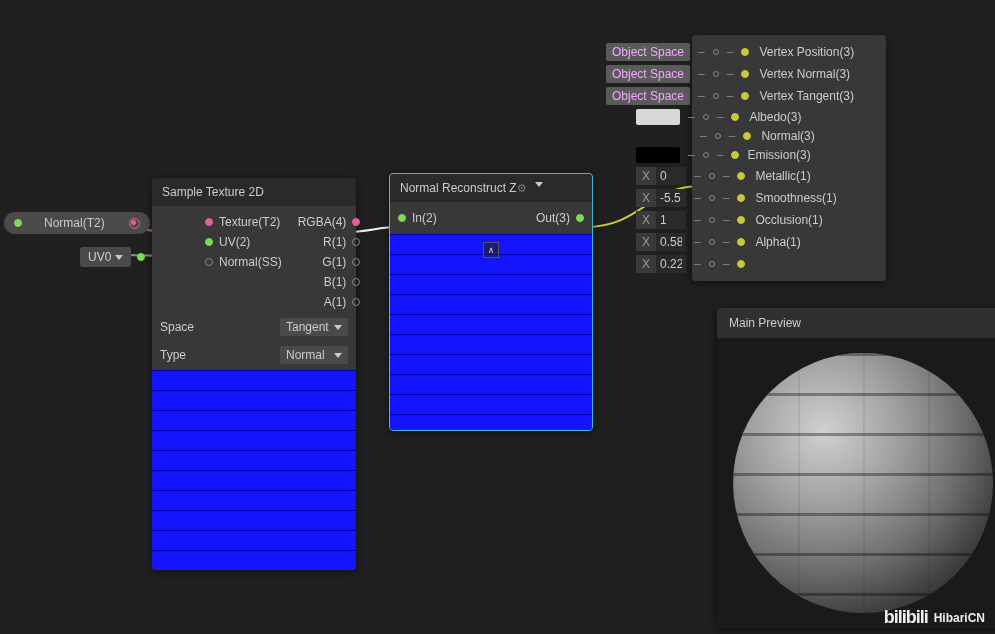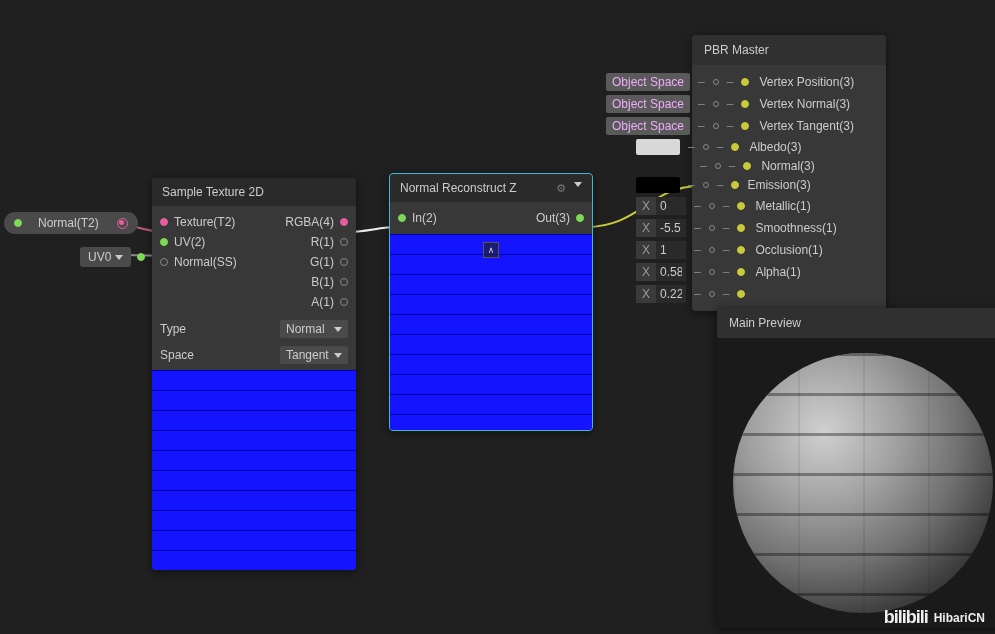--- a/index.html
+++ b/index.html
@@ -1,20 +1,20 @@
 <!DOCTYPE html>
 <html><head>
 <meta charset="utf-8">
 <style>
 * { margin:0; padding:0; box-sizing:border-box; font-family:Arial,sans-serif; font-size:12px; }
 body { background:#202020; width:995px; height:634px; position:relative; overflow:hidden; color:#ccc; }
 .node { position:absolute; background:#383838; border-radius:4px; box-shadow:0 2px 8px rgba(0,0,0,0.5); }
 .node.selected { border:1px solid #3eb8d4; }
 .node-header { background:#2a2a2a; padding:7px 10px; border-radius:4px 4px 0 0; color:#ccc; }
-.pill { position:absolute; background:#4a4a4a; border-radius:11px; padding:4px 10px; display:flex; align-items:center; gap:16px; }
+.pill { position:absolute; background:#4a4a4a; border-radius:11px; padding:4px 10px; display:flex; align-items:center; gap:22px; }
 .dropdown-pill { position:absolute; background:#4a4a4a; border-radius:3px; padding:3px 8px; display:flex; align-items:center; gap:4px; min-width:44px; }
 .port { width:8px; height:8px; border-radius:50%; border:1.5px solid #888; display:inline-block; flex-shrink:0; }
 .port.connected { background:#7ed957; border-color:#7ed957; }
 .port.connected-pink { background:#e85d9e; border-color:#e85d9e; }
 .port.empty { background:transparent; }
 .port-outer { width:11px; height:11px; border-radius:50%; border:1.5px solid #888; position:relative; display:inline-block; flex-shrink:0; }
 .port-outer.pink { border-color:#e85d9e; }
 .port-outer.pink::after { content:''; position:absolute; width:5px; height:5px; background:#e85d9e; border-radius:50%; top:1.5px; left:1.5px; }
 .node-row { display:flex; justify-content:space-between; align-items:center; padding:2px 8px; }
 .port-row { display:flex; align-items:center; gap:6px; padding:3px 8px; }
@@ -63,21 +63,21 @@
 
 <div class="dropdown-pill" style="left:80px; top:247px;">
   <span>UV0</span>
   <span class="triangle"></span>
   <span class="port connected" style="position:absolute; right:-14px;"></span>
 </div>
 
 <div class="node" style="left:152px; top:178px; width:204px;">
   <div class="node-header">Sample Texture 2D</div>
   <div style="padding:6px 0 4px 0;">
-    <div style="display:flex;">
+    <div style="display:flex;padding-left:45px;">
       <div style="flex:1;">
         <div class="port-row left">
             <span class="port connected-pink"></span>
             <span>Texture(T2)</span>
           </div>
         <div class="port-row left">
             <span class="port connected"></span>
             <span>UV(2)</span>
           </div>
         <div class="port-row left">
@@ -100,41 +100,41 @@
           </div>
         <div class="port-row right">
             <span>B(1)</span>
             <span class="port empty"></span>
           </div>
         <div class="port-row right">
             <span>A(1)</span>
             <span class="port empty"></span>
           </div>
       </div>
+    </div>
+    <div class="node-row" style="margin-top:4px;">
+      <span>Space</span>
+      <div class="dropdown">
+          <span>Tangent</span>
+          <span class="triangle"></span>
+        </div>
     </div>
     <div class="node-row" style="margin-top:6px;">
       <span>Type</span>
       <div class="dropdown">
           <span>Normal</span>
           <span class="triangle"></span>
         </div>
     </div>
-    <div class="node-row" style="margin-top:4px;">
-      <span>Space</span>
-      <div class="dropdown">
-          <span>Tangent</span>
-          <span class="triangle"></span>
-        </div>
-    </div>
   </div>
   <div class="brick-lines" style="height:200px; border-radius:0 0 4px 4px;"></div>
 </div>
 
 <div class="node selected" style="left:389px; top:173px; width:204px;">
-  <div class="node-header" style="display:flex; justify-content:space-between; align-items:center;">
+  <div class="node-header" style="display:flex; align-items:center;">
     <span>Normal Reconstruct Z</span>
     <span style="display:flex; gap:8px;">
         <span class="gear">⚙</span>
         <span class="triangle"></span>
       </span>
   </div>
   <div style="display:flex; padding:6px 0;">
     <div class="port-row left" style="flex:1;">
         <span class="port connected"></span>
         <span>In(2)</span>
@@ -145,21 +145,20 @@
       </div>
   </div>
   <div class="brick-lines" style="height:196px; border-radius:0 0 3px 3px; position:relative;">
     <div class="collapse" style="position:absolute; top:4px; left:50%; transform:translateX(-50%); background:rgba(30,30,80,0.8);">
       <span style="color:#ccc; font-size:9px;">∧</span>
     </div>
   </div>
 </div>
 
 <div class="node" style="left:692px; top:35px; width:194px;">
-  <div class="master-header">PBR Master</div>
   <div class="master-body" id="master-rows">
       <div class="master-row">
         <span class="input-chip">Object Space</span>
         <span class="dash">–</span>
         <span class="port empty" style="width:6px;height:6px;"></span>
         <span class="dash">–</span>
         <span class="ydot" style=""></span>
         <span style="margin-left:4px;text-align:right;">Vertex Position(3)</span>
       </div>
       <div class="master-row">

